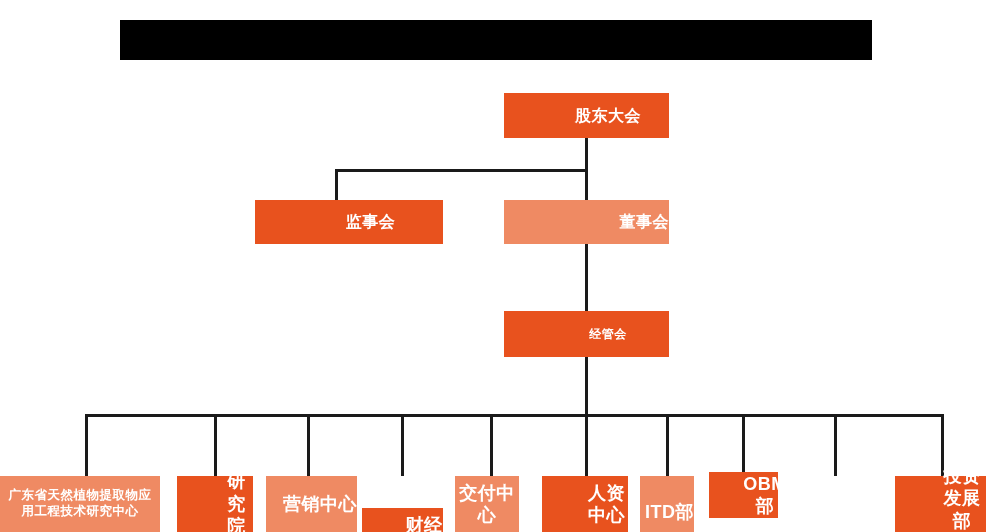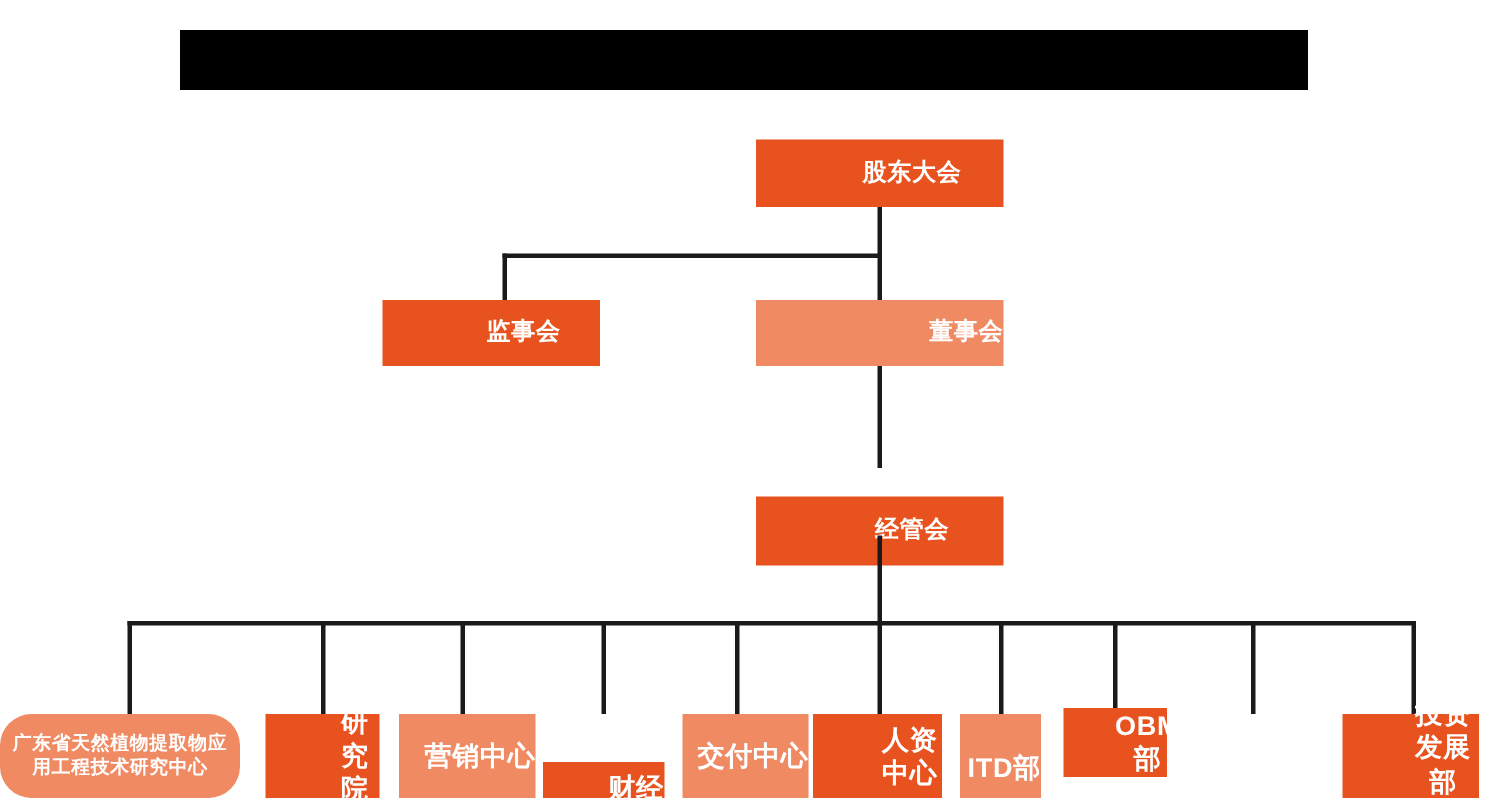--- a/index.html
+++ b/index.html
@@ -46,44 +46,44 @@
     font-weight: bold;
     line-height: 1.25;
     letter-spacing: 0.5px;
     user-select: none;
   }
   .node.dark  { background: #E8521E; padding-left: 43px; }
   .node.light { background: #EF8A63; justify-content: flex-end; }
 
   .node.lvl1 { font-size: 16px; }
   .node.lvl2 { font-size: 16px; }
-  .node.lvl3 { font-size: 16px; margin-top: 20px; }
+  .node.lvl3 { font-size: 12px; }
   .node.lvl4 { font-size: 18px; }
-  .node.lvl4.tiny { font-size: 12.5px; padding: 0 6px; border-radius: 21px; }
+  .node.lvl4.tiny { font-size: 12.5px; padding: 0 6px; }
 </style>
 </head>
 <body>
 
 <div id="chart-root">
 
   <div class="title-banner"></div>
 
   <div class="node dark lvl1" style="left:504px; top:93px; width:165px; height:45px;">
     <span>股东大会</span>
   </div>
 
   <div class="line line-v" style="left:585px; top:138px; height:33px;"></div>
 
   <div class="line line-h" style="left:335px; top:169px; width:252px;"></div>
 
   <div class="line line-v" style="left:335px; top:169px; height:32px;"></div>
 
   <div class="line line-v" style="left:585px; top:169px; height:32px;"></div>
 
-  <div class="node dark lvl2" style="left:255px; top:200px; width:145px; height:44px;">
+  <div class="node dark lvl2" style="left:255px; top:200px; width:188px; height:44px;">
     <span>监事会</span>
   </div>
 
   <div class="node light lvl2" style="left:504px; top:200px; width:165px; height:44px;">
     <span>董事会</span>
   </div>
 
   <div class="line line-v" style="left:585px; top:244px; height:68px;"></div>
 
   <div class="node dark lvl3" style="left:504px; top:311px; width:165px; height:46px;">
@@ -114,21 +114,21 @@
   </div>
 
   <div class="node light lvl4" style="left:266px; top:476px; width:91px; height:56px;">
     <span>营销中心</span>
   </div>
 
   <div class="node dark lvl4" style="left:362px; top:476px; width:81px; height:56px;margin-top:32px;">
     <span>财经中心</span>
   </div>
 
-  <div class="node light lvl4" style="left:455px; top:476px; width:84px; height:56px;">
+  <div class="node light lvl4" style="left:455px; top:476px; width:64px; height:56px;">
     <span>交付中心</span>
   </div>
 
   <div class="node dark lvl4" style="left:542px; top:476px; width:86px; height:56px;">
     <span>人资中心</span>
   </div>
 
   <div class="node light lvl4" style="left:640px; top:476px; width:54px; height:72px;">
     <span>ITD部</span>
   </div>

